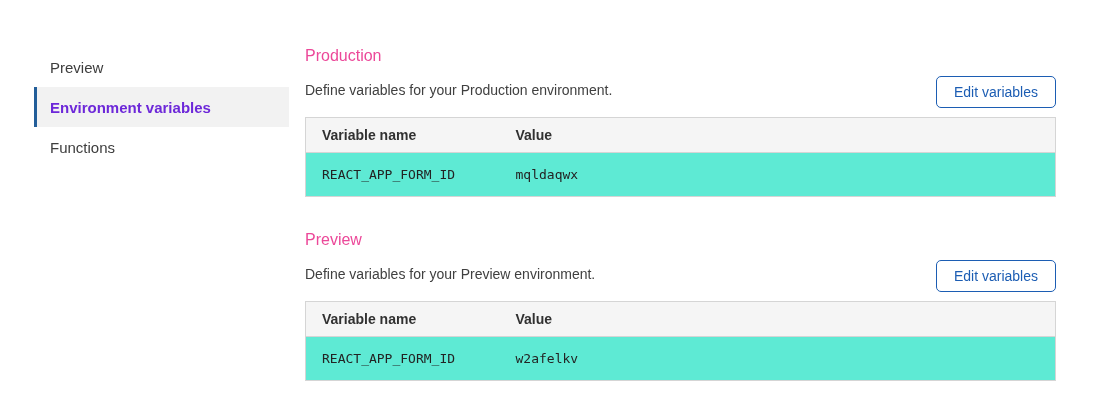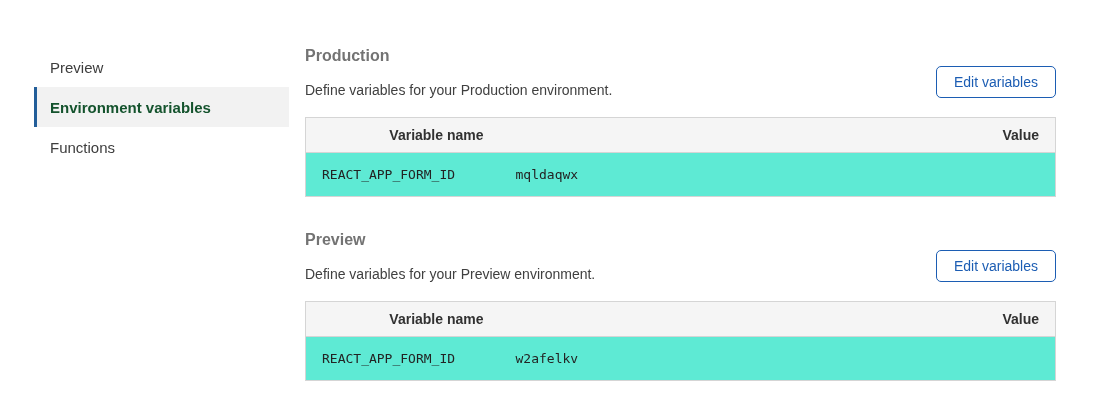--- a/index.html
+++ b/index.html
@@ -35,68 +35,68 @@
     font-size: 15px;
     color: #3d3d3d;
     cursor: pointer;
     user-select: none;
   }
   .nav-item.selected {
     background: var(--selected-bg);
     border-left: 3px solid var(--sidebar-accent);
     padding-left: 13px;
     font-weight: 700;
-    color: #14532d;
+    color: #6d28d9;
   }
 
   
   .main {
     position: absolute;
     left: 305px;
     top: 45px;
     width: 751px;
   }
   .section { position: relative; }
   .section + .section { margin-top: 32px; }
   .section-title {
     margin: 0;
     font-size: 16px;
-    font-weight: 700;
-    color: #737373;
+    font-weight: 400;
+    color: #ec4899;
     line-height: 22px;
   }
   .section-desc {
     margin: 15px 0 0 0;
     font-size: 14px;
     color: #404040;
     line-height: 17px;
   }
   .edit-btn {
     position: absolute;
-    top: 21px;
+    top: 31px;
     right: 0;
     background: #ffffff;
     border: 1px solid var(--accent);
     color: var(--accent);
     font-family: "Liberation Sans", sans-serif;
     font-size: 14px;
     line-height: 16px;
     padding: 7px 17px;
     border-radius: 5px;
     cursor: pointer;
   }
   .env-table {
     margin-top: 18px;
     width: 100%;
     border-collapse: collapse;
     border: 1px solid var(--border-gray);
   }
   .env-table th {
     background: var(--header-bg);
-    text-align: right;
+    text-align: left;
     font-size: 14px;
     font-weight: 700;
     color: #313131;
     height: 35px;
     padding: 0 16px;
     border-bottom: 1px solid var(--border-gray);
   }
   .env-table th.col-name { width: 194px; }
   .env-table td {
     height: 38px;

